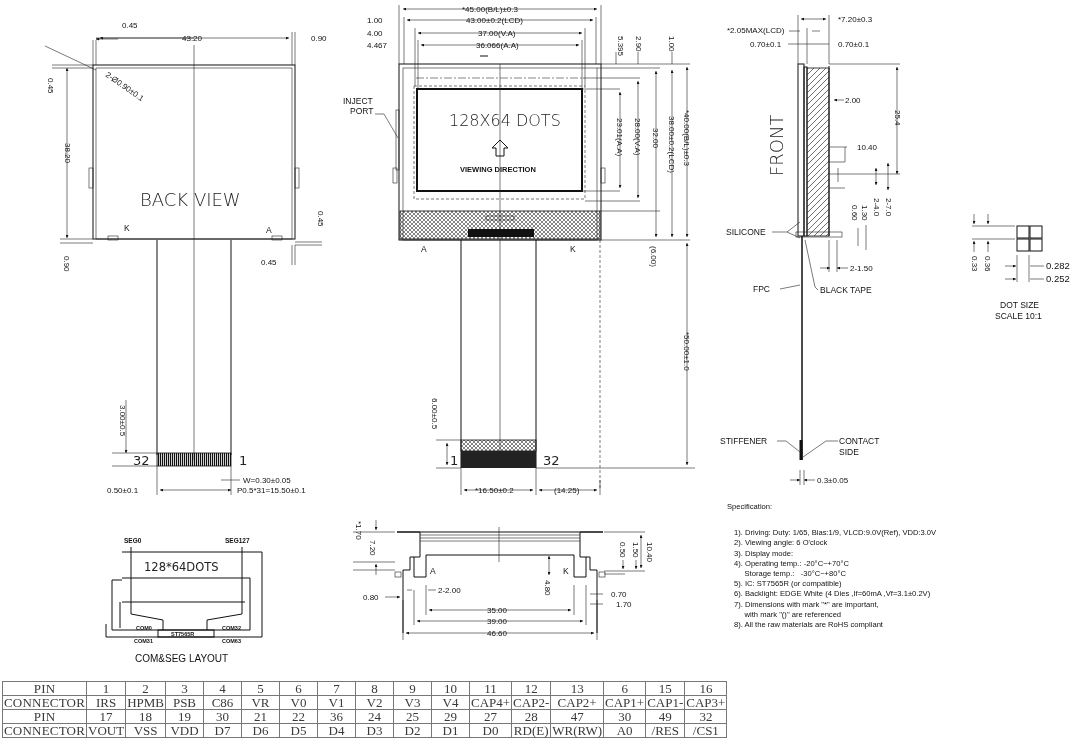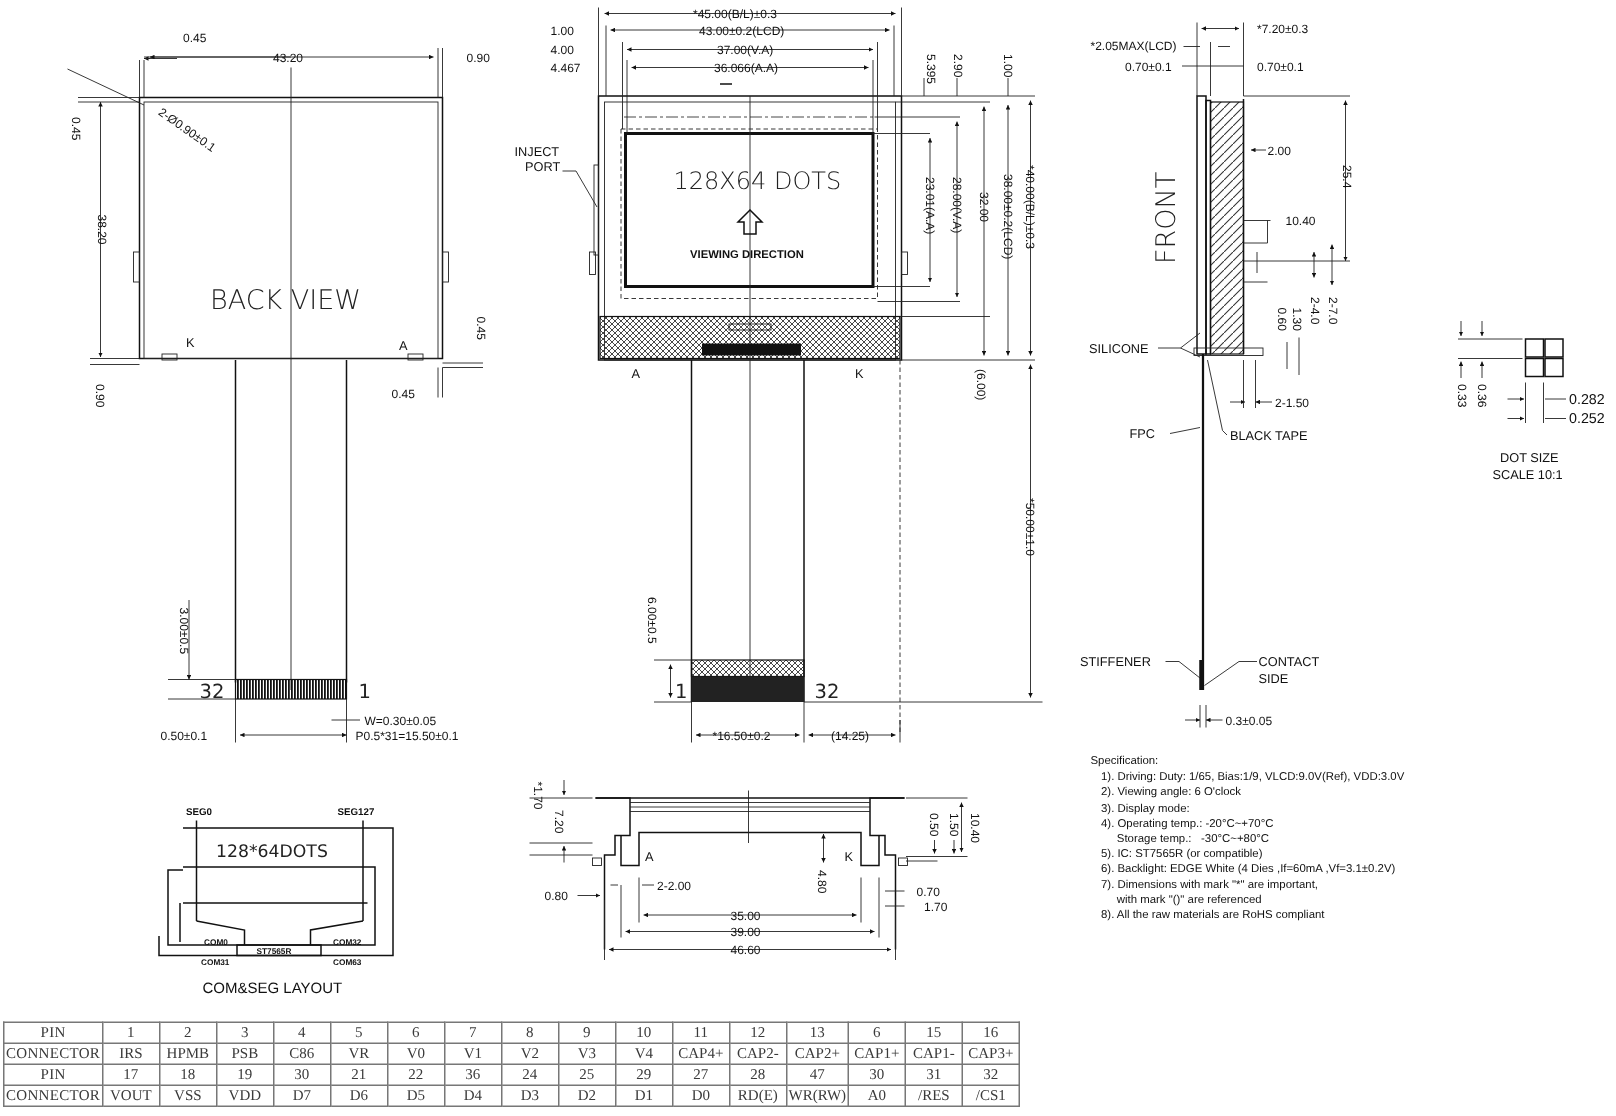--- a/index.html
+++ b/index.html
@@ -8,25 +8,25 @@
   svg { position: absolute; left: 0; top: 0; }
   .dim { font-family: "Liberation Sans", sans-serif; font-size: 8px; fill: #111; }
   .lbl { font-family: "Liberation Sans", sans-serif; font-size: 8.5px; fill: #111; }
   .big { font-family: "DejaVu Sans", sans-serif; font-size: 18px; fill: #222; font-weight: 300; }
   .med { font-family: "DejaVu Sans", sans-serif; font-size: 13px; fill: #222; }
   .ln { stroke: #111; stroke-width: 1; fill: none; }
   .thin { stroke: #222; stroke-width: 0.6; fill: none; }
 
   .spec { position: absolute; left: 727px; top: 502px; font-family: "Liberation Sans", sans-serif;
           font-size: 7.6px; line-height: 10.2px; color: #111; }
-  .spec .title { margin-bottom: 1px; }
+  .spec .title { margin-bottom: 16px; }
   .spec .item { padding-left: 7px; white-space: pre; }
 
   table.pins { position: absolute; left: 2px; top: 681px; border-collapse: collapse;
-               font-family: "Liberation Serif", serif; font-size: 10px; color: #3a3a3a; }
+               font-family: "Liberation Serif", serif; font-size: 13px; color: #3a3a3a; }
   table.pins td { border: 1px solid #777; height: 13px; padding: 0 1px; text-align: center;
                   line-height: 12px; white-space: nowrap; }
   table.pins td.hdr { width: 62px; letter-spacing: 0.2px; }
   table.pins td.c { width: 35px; }
 </style>
 </head>
 <body>
 
 <svg width="1077" height="744" viewBox="0 0 1077 744">
   <defs>
@@ -442,21 +442,21 @@
     <td class="c">21</td>
     <td class="c">22</td>
     <td class="c">36</td>
     <td class="c">24</td>
     <td class="c">25</td>
     <td class="c">29</td>
     <td class="c">27</td>
     <td class="c">28</td>
     <td class="c">47</td>
     <td class="c">30</td>
-    <td class="c">31</td>
+    <td class="c">49</td>
     <td class="c">32</td>
   </tr>
   <tr>
     <td class="hdr">CONNECTOR</td>
     <td class="c">VOUT</td>
     <td class="c">VSS</td>
     <td class="c">VDD</td>
     <td class="c">D7</td>
     <td class="c">D6</td>
     <td class="c">D5</td>

